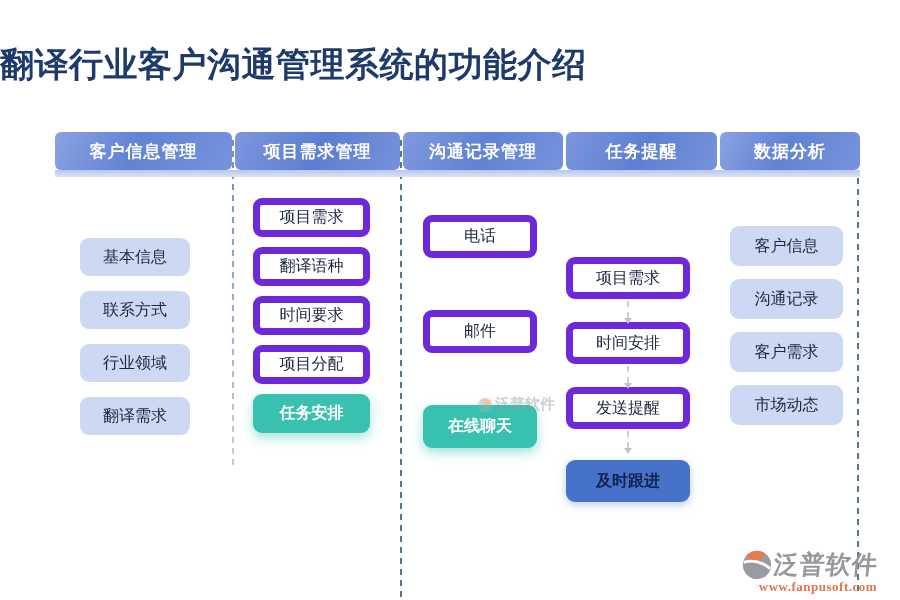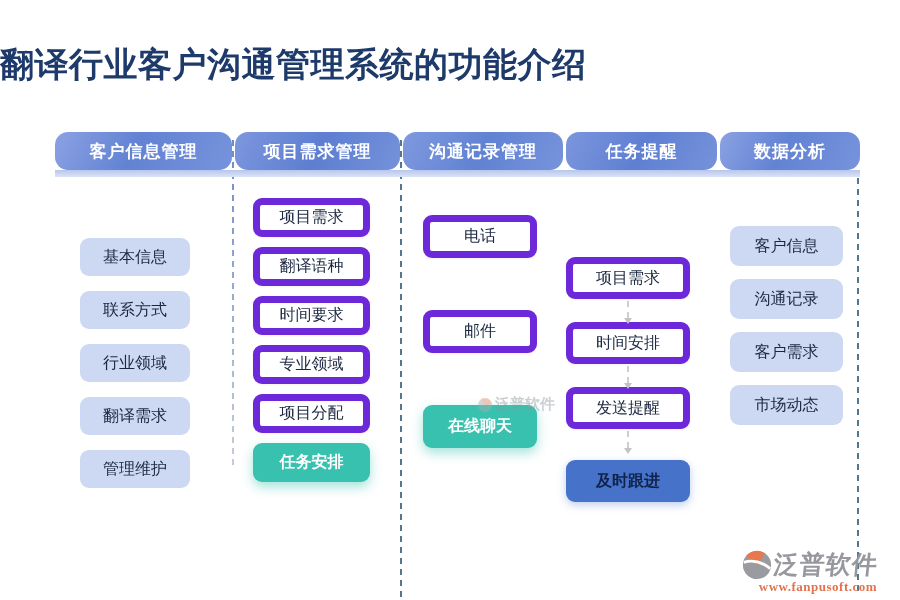--- a/index.html
+++ b/index.html
@@ -18,21 +18,21 @@
 
   
   .headers {
     position:absolute; left:55px; top:132px; width:805px; height:38px;
     display:flex; gap:3px; z-index:3;
   }
   .header-cell {
     display:flex; align-items:center; justify-content:center;
     color:#ffffff; font-size:17px; font-weight:bold; letter-spacing:1px;
     background:linear-gradient(115deg,#8ba2e3 0%,#6282d3 45%,#7793dc 100%);
-    border-radius:13px;
+    border-radius:6px;
     font-family:Liberation Serif, serif;
   }
   .header-cell:nth-child(1){ flex:0 0 177px; }
   .header-cell:nth-child(2){ flex:0 0 165px; background:linear-gradient(115deg,#7e97de 0%,#5d7ed1 50%,#7591da 100%); }
   .header-cell:nth-child(3){ flex:0 0 160px; background:linear-gradient(115deg,#8099df 0%,#6082d3 50%,#7893dc 100%); }
   .header-cell:nth-child(4){ flex:0 0 151px; background:linear-gradient(115deg,#7c96dd 0%,#5e7fd2 50%,#7removed100%); }
   .header-cell:nth-child(4){ background:linear-gradient(115deg,#7c96dd 0%,#5e7fd2 50%,#7692da 100%); }
   .header-cell:nth-child(5){ flex:0 0 140px; }
   .header-strip {
     position:absolute; left:55px; top:170px; width:805px; height:7px;
@@ -124,27 +124,25 @@
   <div class="header-cell">任务提醒</div>
   <div class="header-cell">数据分析</div>
 </div>
 <div class="header-strip"></div>
 
 <div class="col col-1">
     <div class="box light">基本信息</div>
     <div class="box light">联系方式</div>
     <div class="box light">行业领域</div>
     <div class="box light">翻译需求</div>
-    <div class="box light">管理维护</div>
   </div>
 <div class="col col-2">
     <div class="box white">项目需求</div>
     <div class="box white">翻译语种</div>
     <div class="box white">时间要求</div>
-    <div class="box white">专业领域</div>
     <div class="box white">项目分配</div>
     <div class="box teal">任务安排</div>
   </div>
 <div class="col col-3">
     <div class="box white">电话</div>
     <div class="box white">邮件</div>
     <div class="box teal">在线聊天</div>
   </div>
 <div class="col col-4">
     <div class="box white">项目需求</div>

